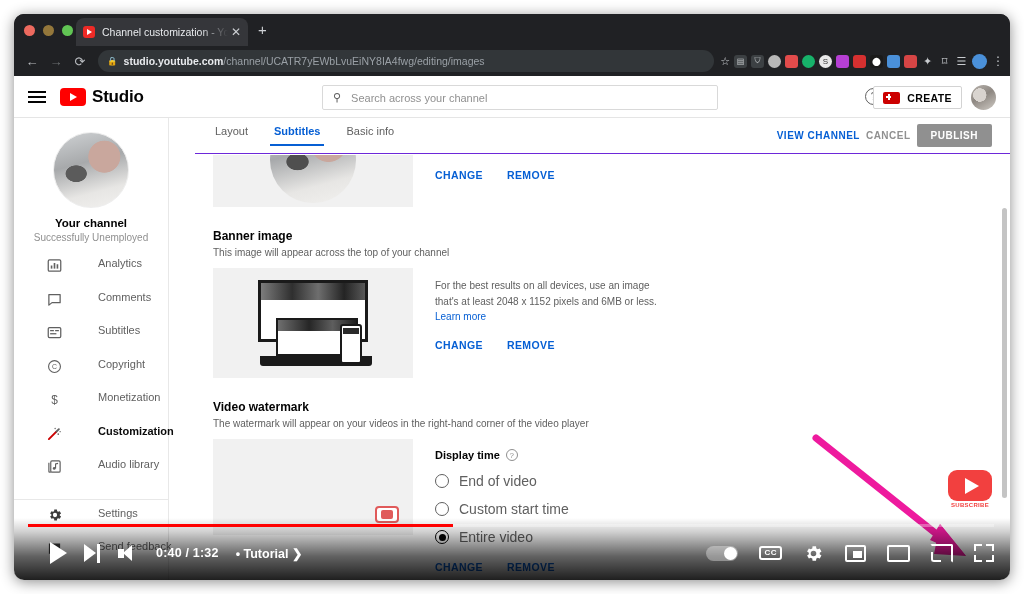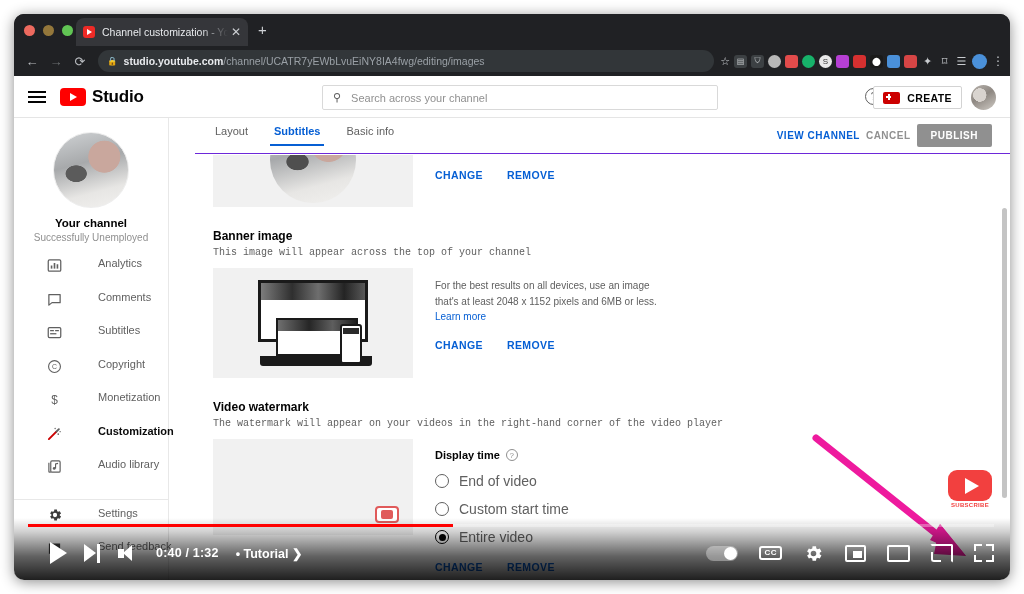--- a/index.html
+++ b/index.html
@@ -255,21 +255,21 @@
     padding: 6px 14px;
   }
 
   #scroll-area {
     position: absolute; left: 0; top: 37px; right: 0; bottom: 0;
     overflow: hidden;
   }
 
   .section { padding: 0 18px; }
   .section-title { font-size: 12px; font-weight: 700; color: #030303; }
-  .section-sub { font-size: 10px; color: #606060; margin-top: 4px; font-family: Liberation Mono, monospace; }
+  .section-sub { font-size: 10px; color: #606060; margin-top: 4px; }
   .section-body { display: flex; gap: 22px; margin-top: 10px; }
   .thumb-box {
     width: 200px; background: #f1f1f1; flex: none;
     display: flex; align-items: center; justify-content: center;
     overflow: hidden;
   }
   .side-col { flex: 1; padding-top: 10px; }
   .hint-text { font-size: 10px; color: #606060; line-height: 1.55; max-width: 235px; }
   .hint-text a { color: #065fd4; text-decoration: none; margin-top: 28px; }
   .link-row { display: flex; gap: 24px; margin-top: 14px; }

